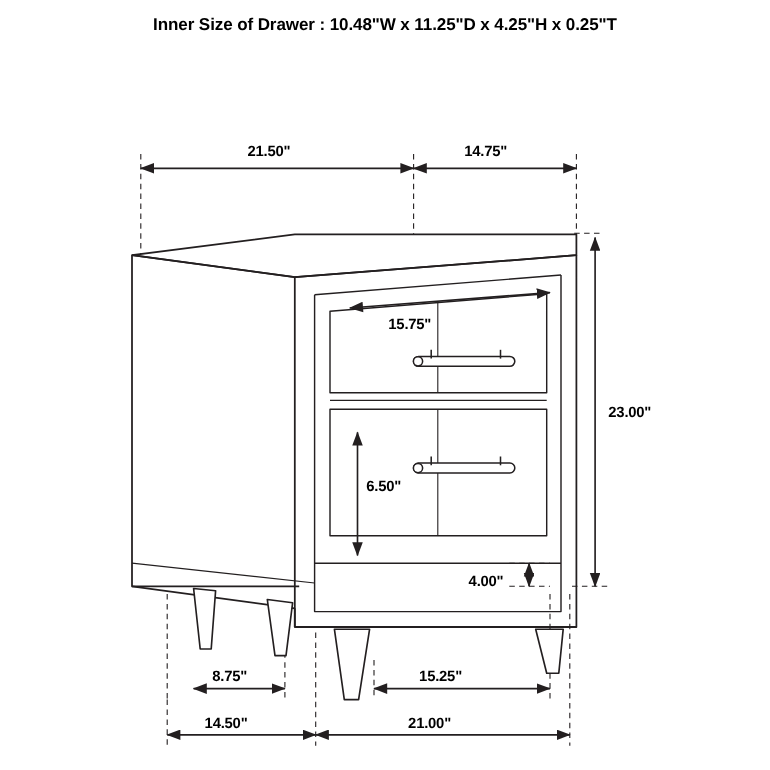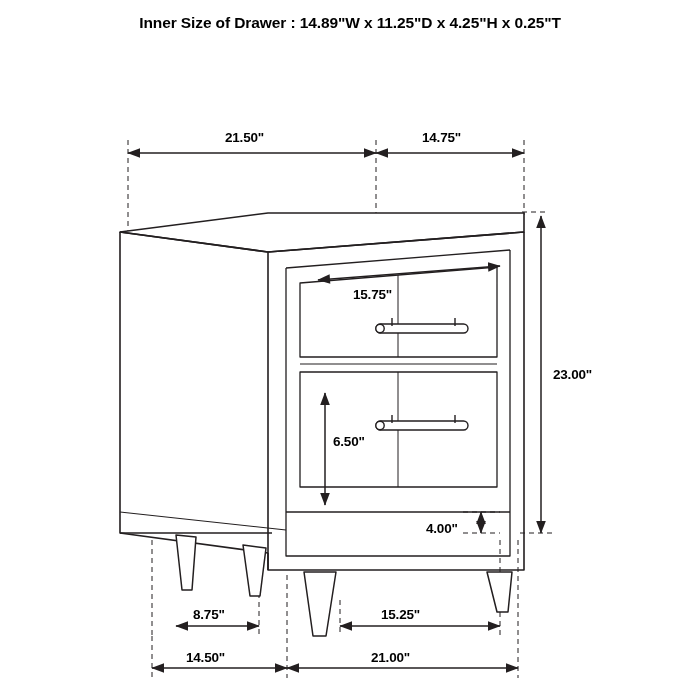--- a/index.html
+++ b/index.html
@@ -43,21 +43,21 @@
     font-weight: bold;
     white-space: nowrap;
     letter-spacing: -0.2px;
   }
 </style>
 </head>
 <body>
 
 <div id="stage">
 
-  <div class="title">Inner Size of Drawer : 14.89"W x 11.25"D x 4.25"H x 0.25"T</div>
+  <div class="title">Inner Size of Drawer : 10.48"W x 11.25"D x 4.25"H x 0.25"T</div>
 
   <svg class="diagram" viewBox="0 0 700 700">
     <defs>
       <marker id="arrEnd" markerWidth="9" markerHeight="9" refX="8" refY="3.2" orient="auto" markerUnits="strokeWidth">
         <path d="M0,0 L8.5,3.2 L0,6.4 z" fill="#231f20"></path>
       </marker>
       <marker id="arrStart" markerWidth="9" markerHeight="9" refX="0.5" refY="3.2" orient="auto" markerUnits="strokeWidth">
         <path d="M8.5,0 L0,3.2 L8.5,6.4 z" fill="#231f20"></path>
       </marker>
     </defs>

